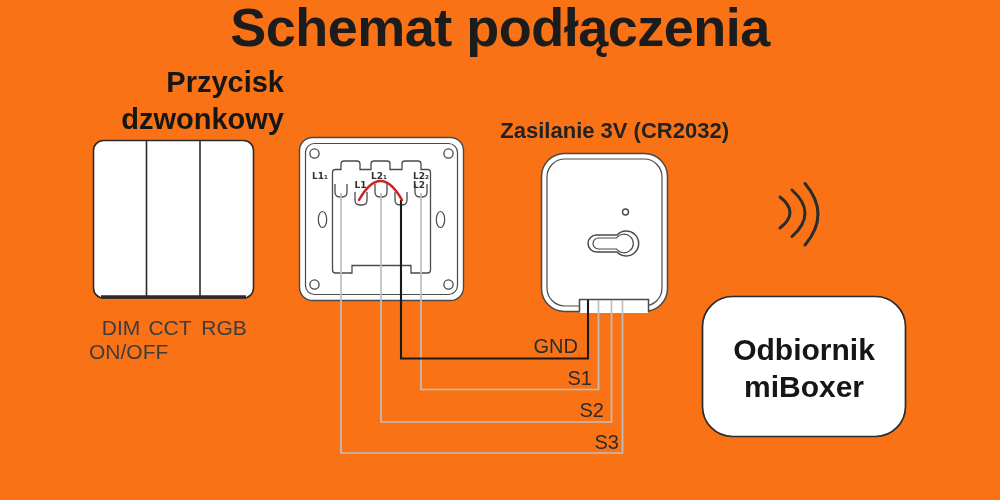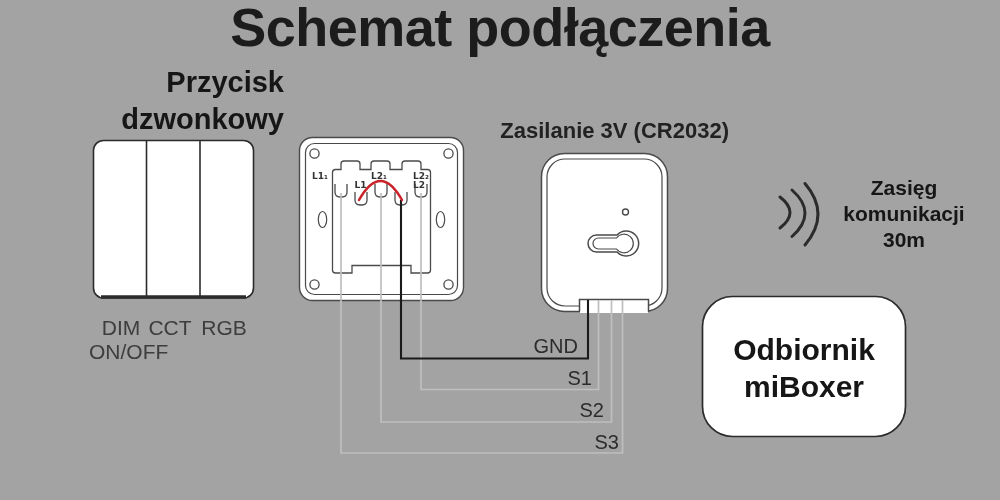--- a/index.html
+++ b/index.html
@@ -1,17 +1,17 @@
 <!DOCTYPE html>
 <html><head>
 <meta charset="utf-8">
 <style>
   html,body{margin:0;padding:0;background:#ffffff;}
   .canvas{
-    position:relative;width:1000px;height:500px;background:#a3a3a3;overflow:hidden;
+    position:relative;width:1000px;height:500px;background:#f97316;overflow:hidden;
     font-family:"Liberation Sans",sans-serif;color:#1e1e1e;
   }
   .canvas svg{position:absolute;left:0;top:0;}
   .abs{position:absolute;}
   .title{
     left:0;top:9;width:1000px;text-align:center;margin:0;
     font-size:54px;font-weight:700;letter-spacing:-0.5px;color:#1c1c1c;line-height:54px;
   }
   .doorbell-label{
     left:58px;top:64px;width:226px;text-align:right;
@@ -119,24 +119,19 @@
   <div class="abs term-label" style="left:406px;top:181px;">L2</div>
   <div class="abs term-label" style="left:408px;top:172px;">L2₂</div>
 
   <div class="abs power-label">Zasilanie 3V (CR2032)</div>
 
   <div class="abs wire-label" style="left:478px;top:335px;">GND</div>
   <div class="abs wire-label" style="left:492px;top:367px;">S1</div>
   <div class="abs wire-label" style="left:504px;top:399px;">S2</div>
   <div class="abs wire-label" style="left:519px;top:431px;">S3</div>
 
-  <div class="abs range-label">
-    <div>Zasięg</div>
-    <div>komunikacji</div>
-    <div>30m</div>
-  </div>
 
   <div class="abs receiver-label">
     <div>Odbiornik</div>
     <div>miBoxer</div>
   </div>
 
 </div>
 
 </body></html>

